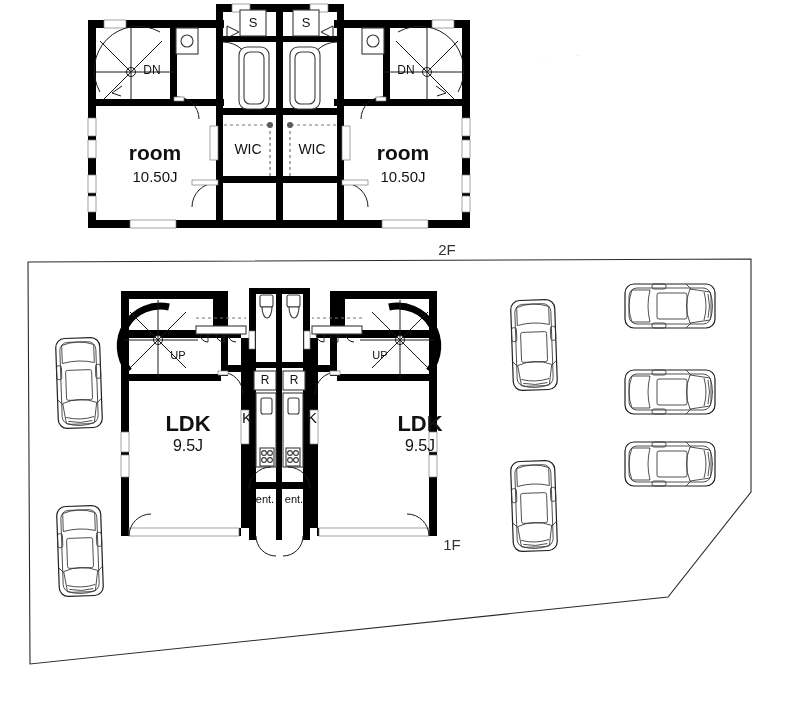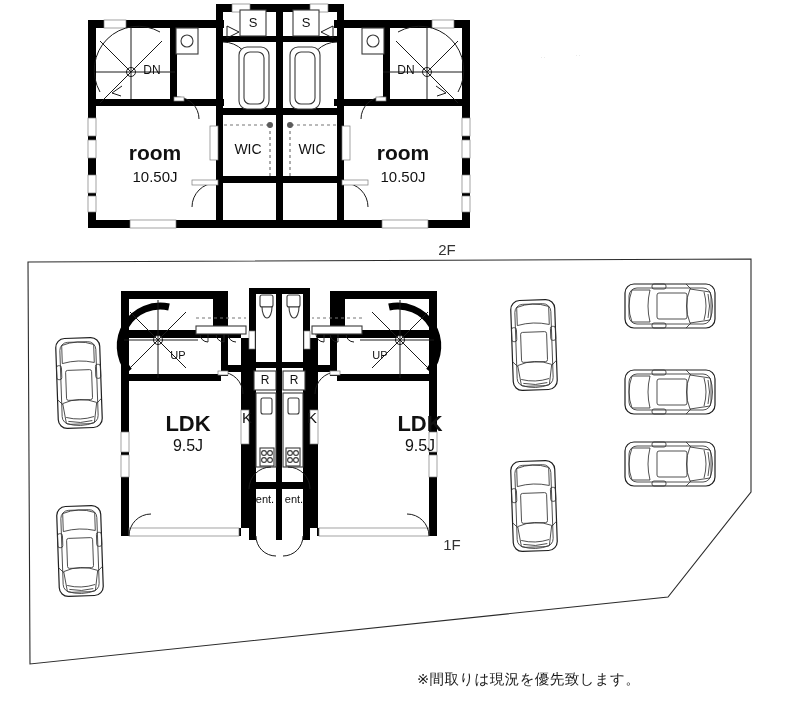--- a/index.html
+++ b/index.html
@@ -447,15 +447,14 @@
       <use href="#carH" x="670" y="306"></use>
       <use href="#carH" x="670" y="392"></use>
       <use href="#carH" x="670" y="464"></use>
     </g>
 
   </svg>
 
   <div class="faintmark" style="left:540px; top:52px;">··</div>
   <div class="faintmark" style="left:575px; top:50px;">··</div>
 
-  <div class="notetext" style="left:417px; top:670px;">※間取りは現況を優先致します。</div>
 
 </div>
 
 </body></html>

